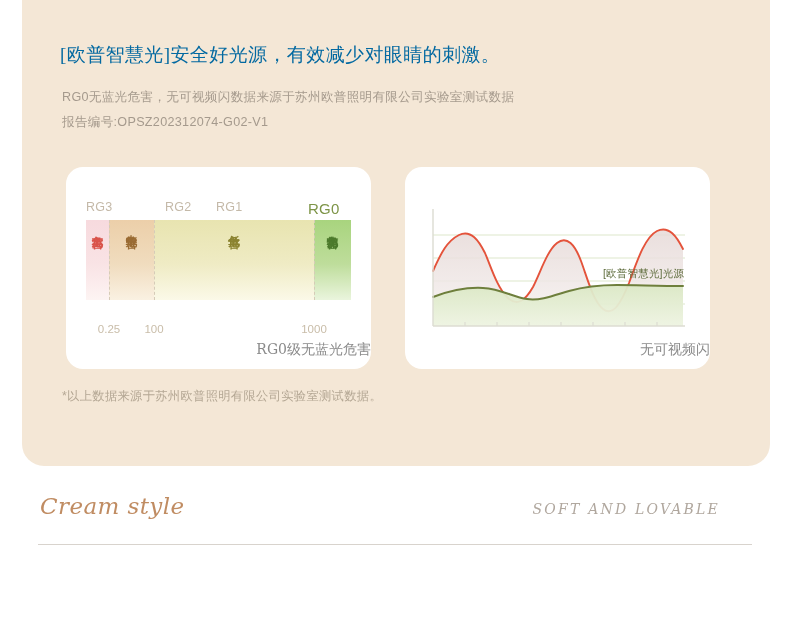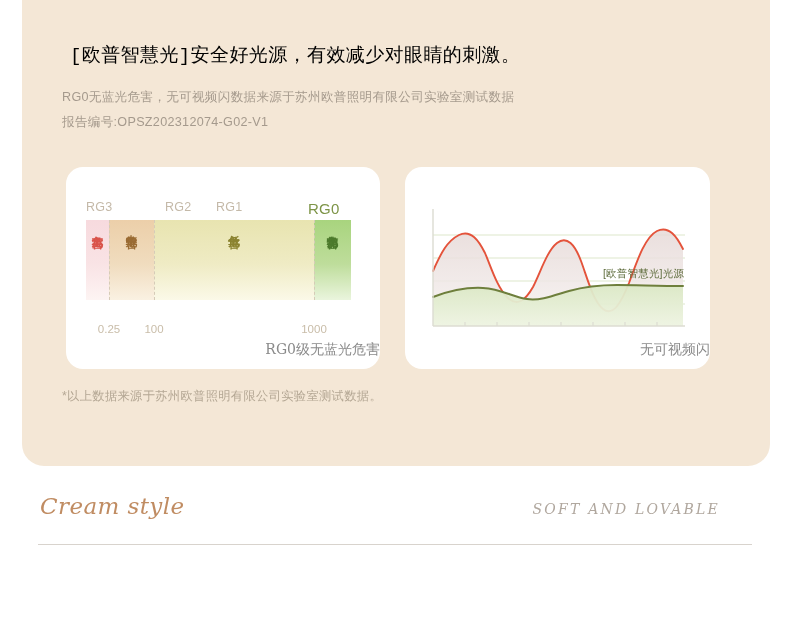--- a/index.html
+++ b/index.html
@@ -22,25 +22,25 @@
     top: 0px;
     width: 748px;
     height: 466px;
     background: #f4e7d6;
     border-radius: 0 0 22px 22px;
   }
 
   
   #headline {
     position: absolute;
-    left: 70px;
+    left: 60px;
     top: 42px;
-    font-family: Liberation Mono, monospace;
+    font-family: Liberation Serif, serif;
     font-size: 19px;
-    color: #000000;
+    color: #0369a1;
     letter-spacing: 0.4px;
     white-space: nowrap;
   }
   #subline-1 {
     position: absolute;
     left: 62px;
     top: 89px;
     font-size: 12.6px;
     color: #a59a8d;
     letter-spacing: 0.3px;
@@ -58,21 +58,21 @@
 
   
   .chart-card {
     position: absolute;
     top: 167px;
     width: 305px;
     height: 202px;
     background: #ffffff;
     border-radius: 17px;
   }
-  #card-bluelight { left: 66px; padding-left: 9px; }
+  #card-bluelight { left: 66px; }
   #card-flicker   { left: 405px; }
 
   .card-caption {
     position: absolute;
     left: 0;
     right: 0;
     bottom: 10px;
     text-align: right;
     font-family: "DejaVu Serif", "Liberation Serif", serif;
     font-size: 14px;

